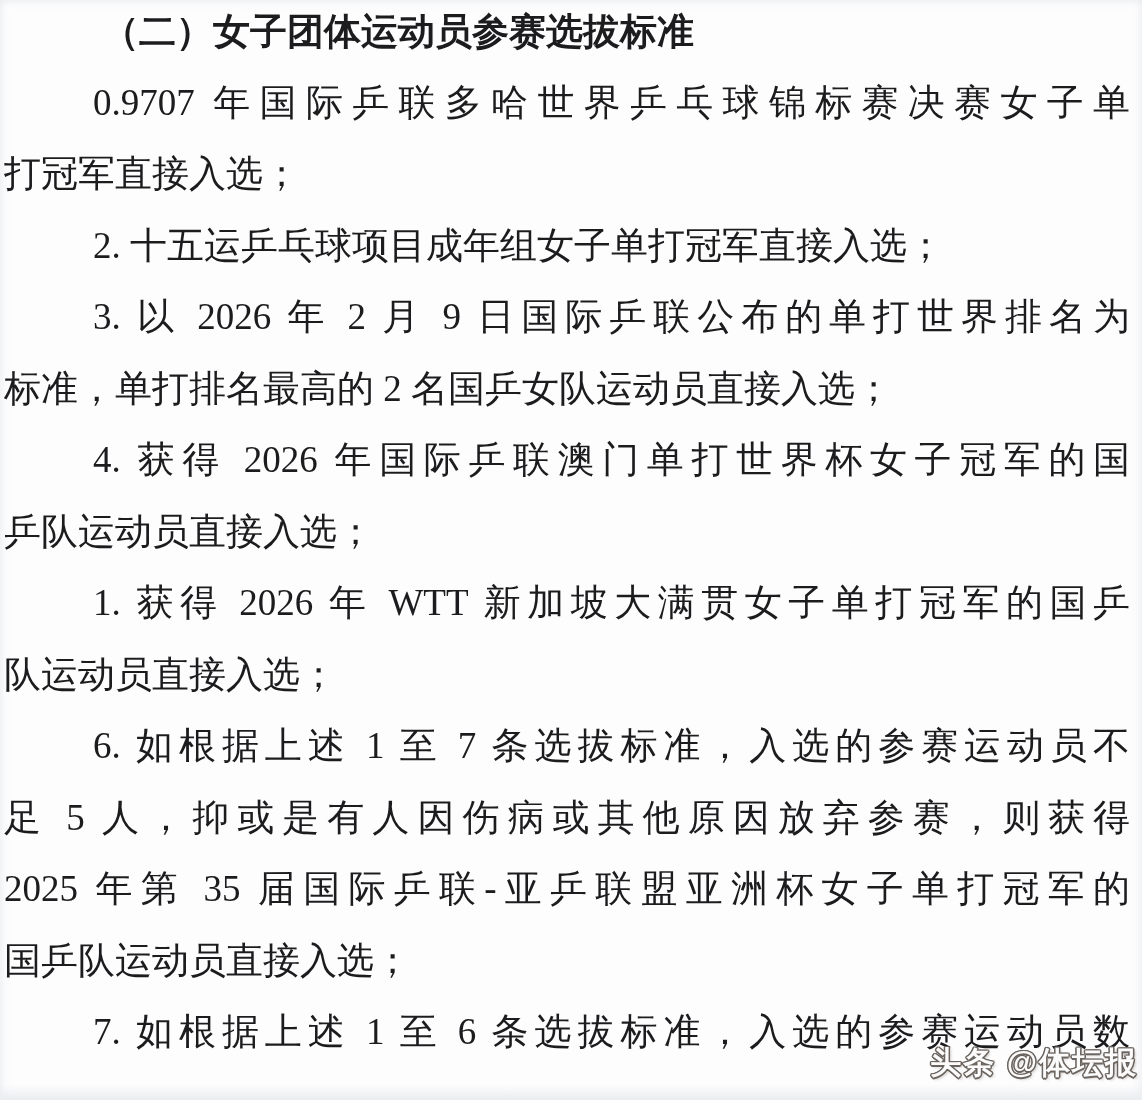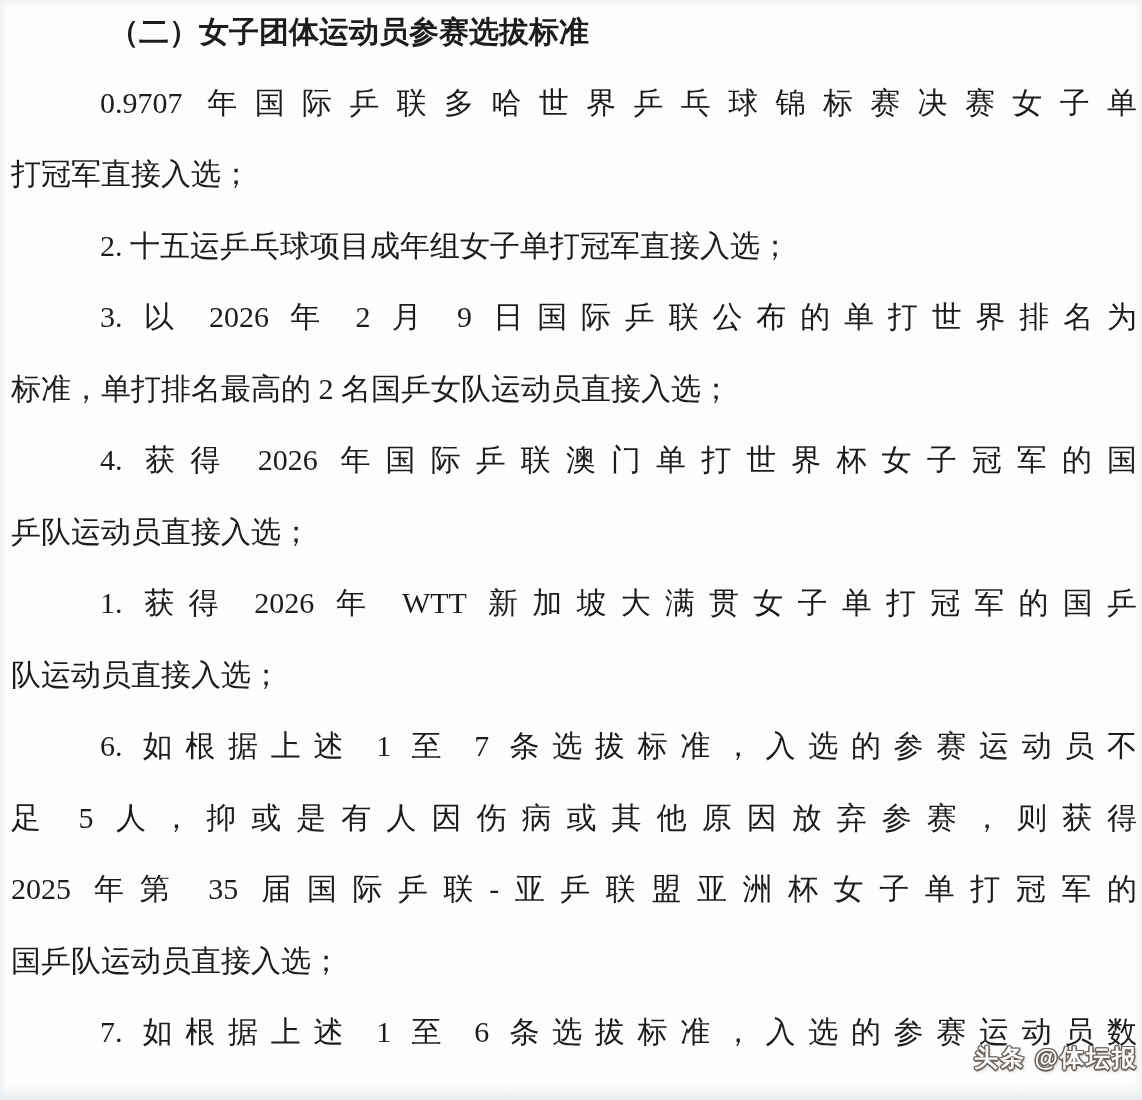--- a/index.html
+++ b/index.html
@@ -7,23 +7,23 @@
     position:relative;
     width:1142px; height:1100px;
     background:#fdfdfe;
     color:#1c1c1e;
     font-family:"Liberation Serif","DejaVu Serif",serif;
     overflow:hidden;
     box-shadow: inset 0 0 10px rgba(175,182,188,.30);
   }
   .ln {
     position:absolute;
-    left:11px;
+    left:4px;
     width:1126px;
-    font-size:30px;
+    font-size:37px;
     line-height:48px;
     letter-spacing:0px;
     white-space:nowrap;
   }
   .just {
     white-space:normal;
     text-align:justify;
     text-justify:inter-character;
     text-align-last:justify;
     overflow:hidden;
@@ -33,21 +33,21 @@
   .head {
     font-weight:bold;
     text-indent:98px;
   }
   .watermark {
     position:absolute;
     top:1042px;
     right:4px;
     font-family:"Liberation Sans","DejaVu Sans",sans-serif;
     font-weight:bold;
-    font-size:24px;
+    font-size:31px;
     letter-spacing:2px;
     color:#fbfbfb;
     text-shadow:
       1.5px 0 #6b645e, -1.5px 0 #6b645e,
       0 1.5px #6b645e, 0 -1.5px #6b645e,
       1px 1px #6b645e, -1px -1px #6b645e,
       1px -1px #6b645e, -1px 1px #6b645e,
       2px 2px 3px rgba(90,80,70,.35);
     white-space:nowrap;
   }

